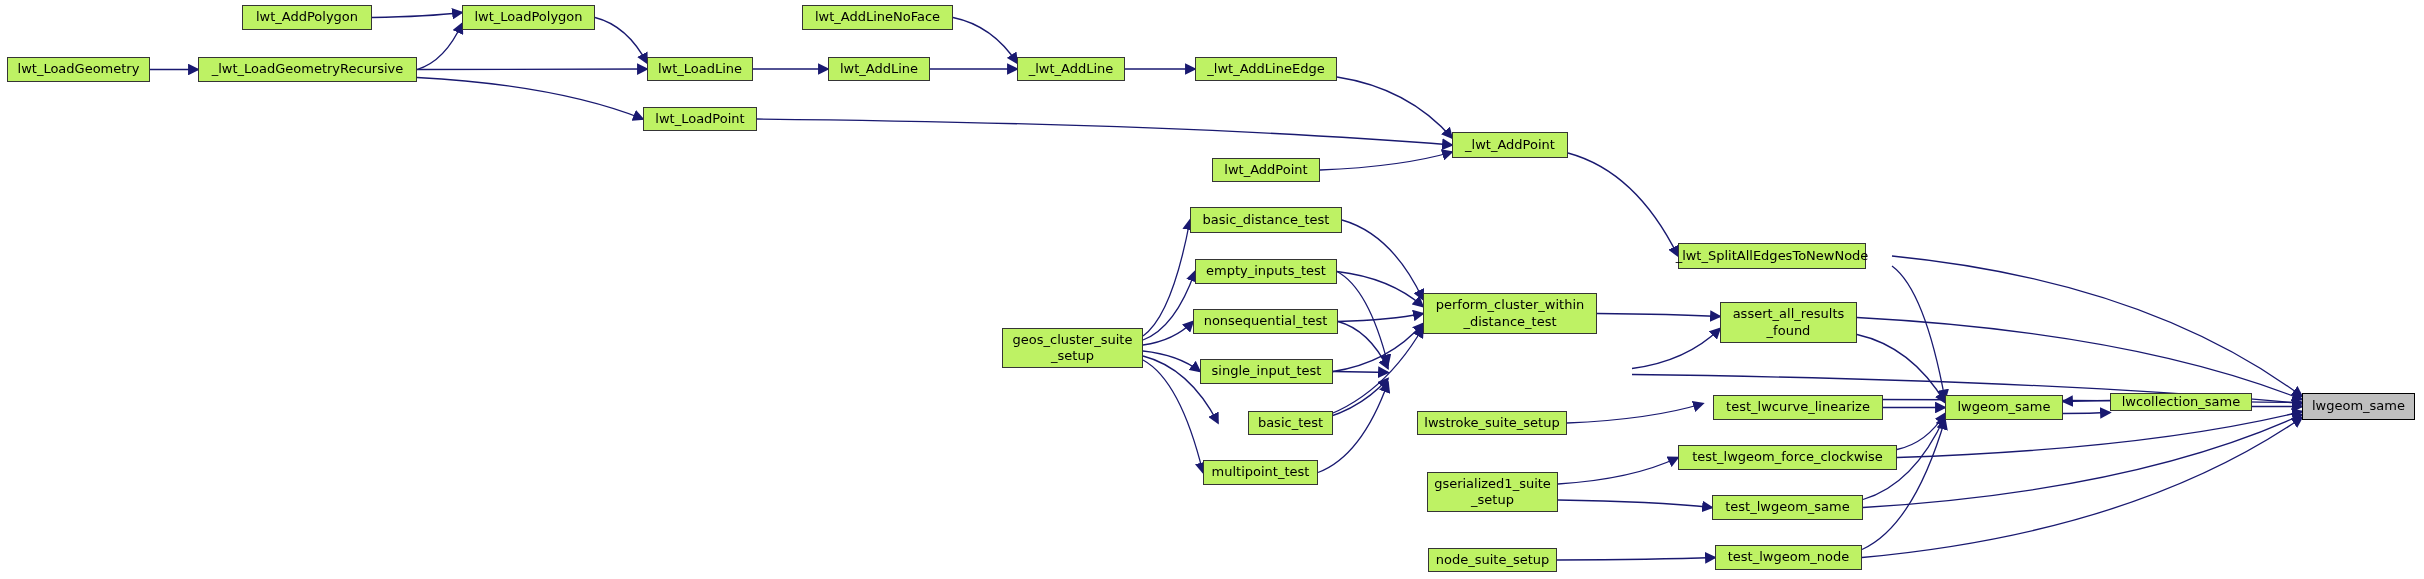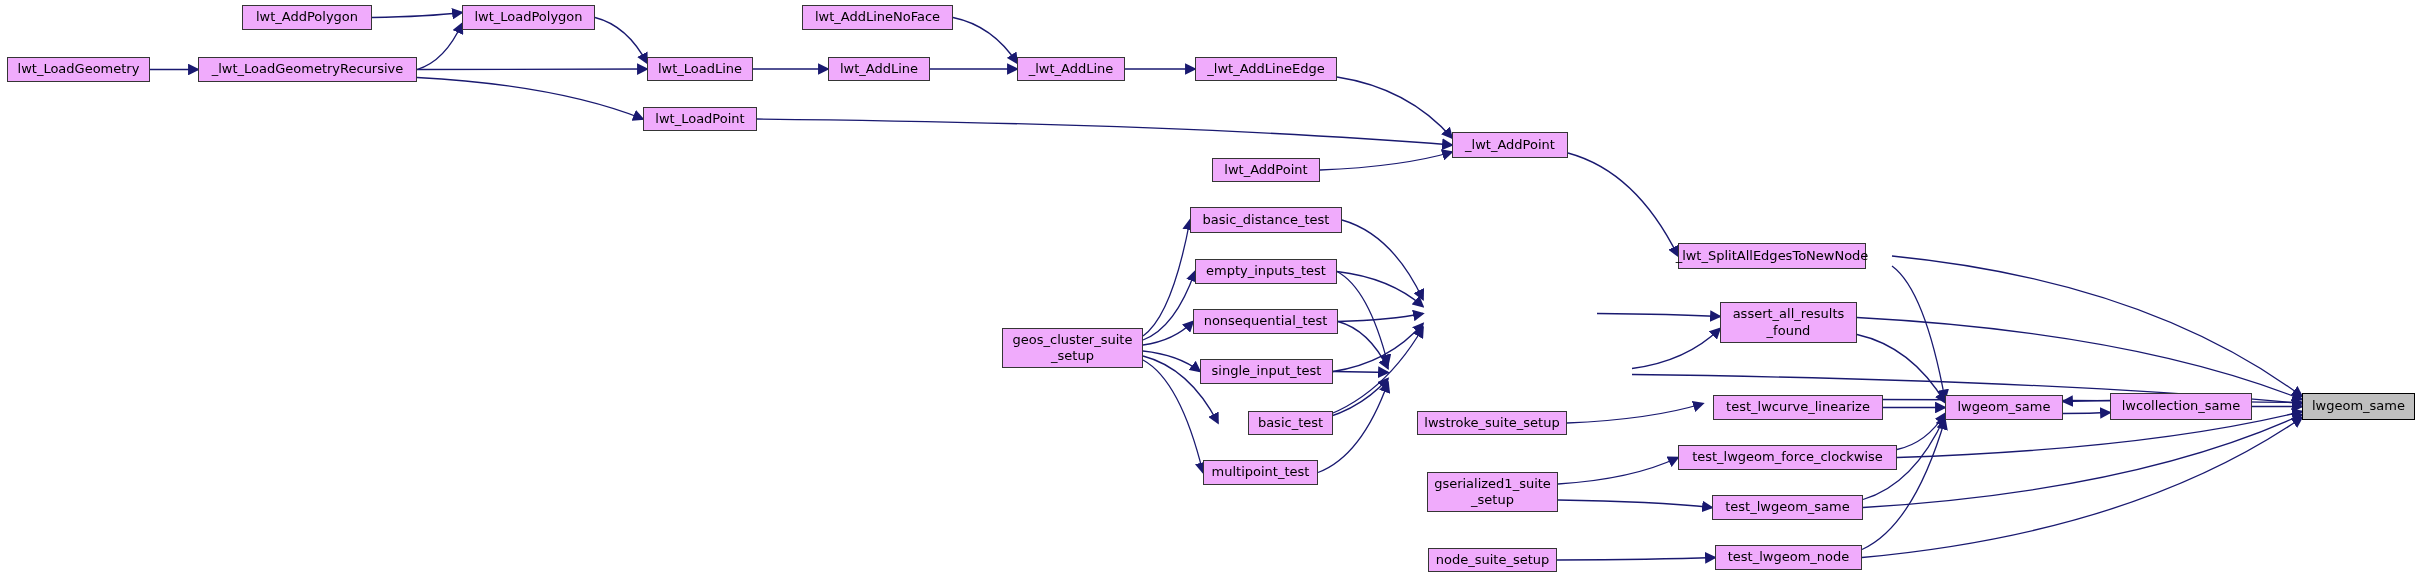--- a/index.html
+++ b/index.html
@@ -6,21 +6,21 @@
   .canvas {
     position:relative;
     width:2424px; height:579px;
     background:#ffffff;
     font-family:"DejaVu Sans","Liberation Sans",sans-serif;
     overflow:hidden;
   }
   .edge-layer { position:absolute; left:0; top:0; width:2424px; height:579px; }
   .node {
     position:absolute; box-sizing:border-box;
-    border:1px solid #353535; background:#f0abfc;
+    border:1px solid #353535; background:#bef264;
     display:flex; align-items:center; justify-content:center;
     text-align:center; font-size:13px; line-height:1.25; color:#000;
     white-space:pre-line; cursor:pointer;
   }
   .node.hl { background:#bfbfbf; border:1px solid #000; }
 </style>
 </head>
 <body>
 
 <div class="canvas">
@@ -98,25 +98,27 @@
     <div class="node" style="left: 643px; top: 107px; width: 114px; height: 24px;">lwt_LoadPoint</div>
     <div class="node" style="left: 1452px; top: 132px; width: 116px; height: 26px;">_lwt_AddPoint</div>
     <div class="node" style="left: 1212px; top: 158px; width: 108px; height: 24px;">lwt_AddPoint</div>
     <div class="node" style="left: 1190px; top: 207px; width: 152px; height: 26px;">basic_distance_test</div>
     <div class="node" style="left: 1195px; top: 259px; width: 142px; height: 25px;">empty_inputs_test</div>
     <div class="node" style="left: 1193px; top: 309px; width: 145px; height: 25px;">nonsequential_test</div>
     <div class="node" style="left: 1002px; top: 328px; width: 141px; height: 40px;">geos_cluster_suite
 _setup</div>
     <div class="node" style="left: 1200px; top: 359px; width: 133px; height: 25px;">single_input_test</div>
     <div class="node" style="left: 1678px; top: 243px; width: 188px; height: 26px;">_lwt_SplitAllEdgesToNewNode</div>
+    <div class="node" style="left: 1423px; top: 293px; width: 174px; height: 41px;">perform_cluster_within
+_distance_test</div>
     <div class="node" style="left: 1720px; top: 302px; width: 137px; height: 41px;">assert_all_results
 _found</div>
     <div class="node" style="left: 1703px; top: 395px; width: 170px; height: 25px; margin-left: 10px;">test_lwcurve_linearize</div>
     <div class="node" style="left: 1945px; top: 395px; width: 118px; height: 25px;">lwgeom_same</div>
-    <div class="node" style="left: 2110px; top: 393px; width: 142px; height: 27px;">lwcollection_same</div>
+    <div class="node" style="left: 2110px; top: 393px; width: 142px; height: 18px;">lwcollection_same</div>
     <div class="node hl" style="left: 2302px; top: 393px; width: 113px; height: 27px;">lwgeom_same</div>
     <div class="node" style="left: 1218px; top: 411px; width: 85px; height: 24px; margin-left: 30px;">basic_test</div>
     <div class="node" style="left: 1417px; top: 411px; width: 150px; height: 24px;">lwstroke_suite_setup</div>
     <div class="node" style="left: 1203px; top: 460px; width: 115px; height: 25px;">multipoint_test</div>
     <div class="node" style="left: 1678px; top: 445px; width: 219px; height: 25px;">test_lwgeom_force_clockwise</div>
     <div class="node" style="left: 1427px; top: 472px; width: 131px; height: 40px;">gserialized1_suite
 _setup</div>
     <div class="node" style="left: 1712px; top: 495px; width: 151px; height: 25px;">test_lwgeom_same</div>
     <div class="node" style="left: 1428px; top: 548px; width: 129px; height: 24px;">node_suite_setup</div>
     <div class="node" style="left: 1715px; top: 545px; width: 147px; height: 25px;">test_lwgeom_node</div>

